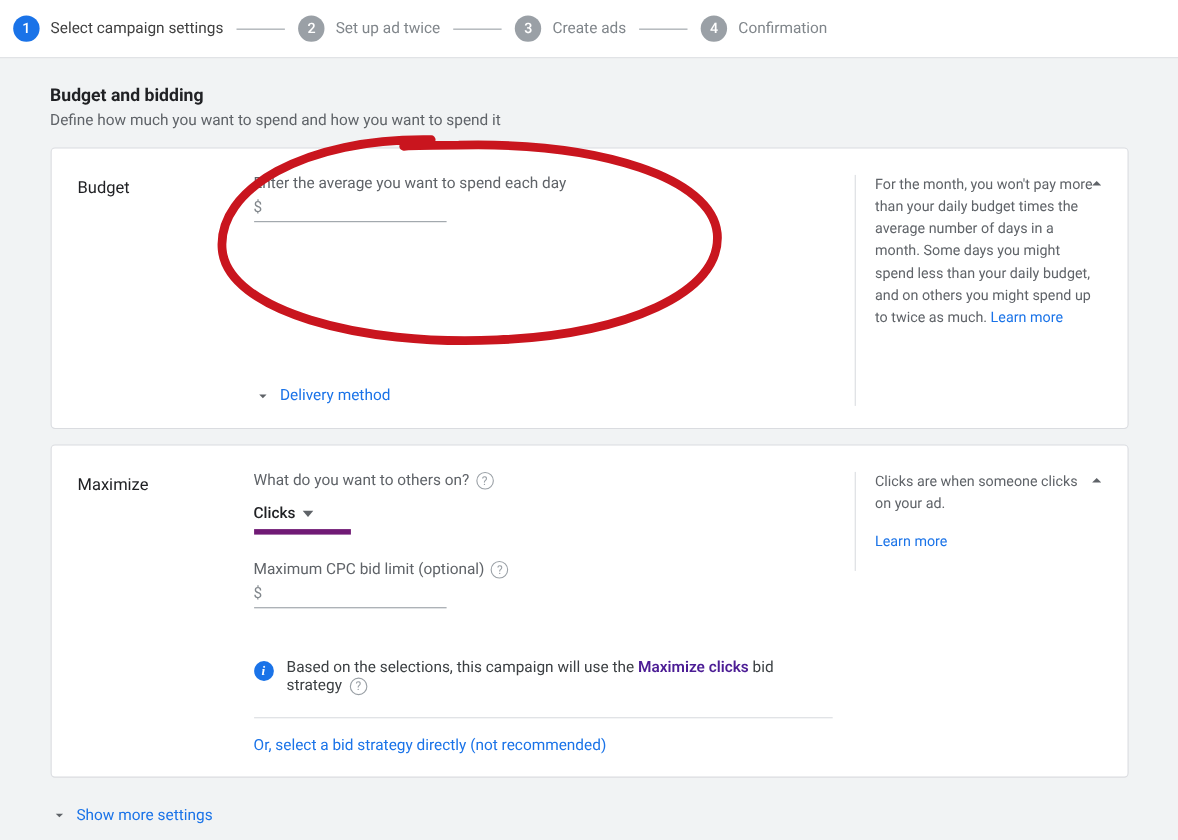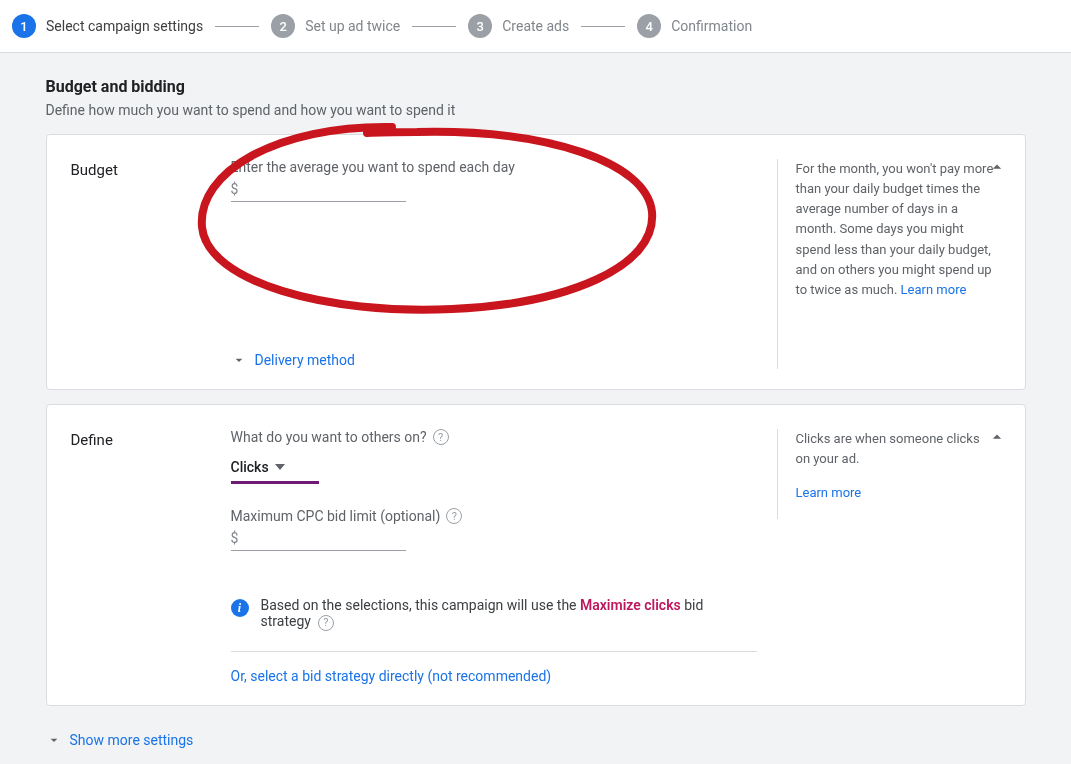--- a/index.html
+++ b/index.html
@@ -119,21 +119,21 @@
     .chev { width: 16px; height: 16px; }
     .help-icon {
       width: 16px; height: 16px; border-radius: 50%;
       border: 1.5px solid #9aa0a6; color: #9aa0a6;
       font-size: 11px; display: inline-flex;
       align-items: center; justify-content: center;
       cursor: pointer;
     }
     .dropdown {
       display: inline-flex; align-items: center; gap: 6px;
-      border-bottom: 3px solid #701a75;
+      border-bottom: 5px solid #701a75;
       padding: 4px 2px 6px 0; margin-top: 4px; margin-bottom: 24px;
       cursor: pointer;
       width: 88px;
     }
     .dropdown .dd-label {
       font-size: 14px; color: #202124; font-weight: 500;
     }
     .dd-caret { color: #5f6368; }
     .info-row {
       display: flex; gap: 12px; font-size: 14px; color: #3c4043;
@@ -150,21 +150,21 @@
     .alt-link { font-size: 14px; }
     .show-more {
       display: flex; align-items: center; gap: 8px;
       margin-top: 26px; font-size: 14px;
     }
     .highlight-annotation {
       position: absolute;
       pointer-events: none;
     }
     svg { display: block; }
-    .strong { font-weight: 600; color: #be185d; }
+    .strong { font-weight: 600; color: #4c1d95; }
   </style>
 </head>
 <body>
 
 <div class="stepper">
   <div class="step active">
     <div class="step-circle">1</div>
     <div class="step-label">Select campaign settings</div>
   </div>
   <div class="step-divider"></div>
@@ -220,21 +220,21 @@
       <path d="M 225 10
                C 110 8, 30 55, 35 110
                C 40 165, 160 198, 285 192
                C 400 187, 490 150, 485 95
                C 480 45, 380 12, 250 15
                C 230 15, 215 15, 200 16" fill="none" stroke="#c9151e" stroke-width="8" stroke-linecap="round" stroke-linejoin="round"></path>
     </svg>
   </div>
 
   <div class="card">
-    <div class="side-label">Define</div>
+    <div class="side-label">Maximize</div>
 
     <div class="main-area">
       <div class="field-label">
         <span>What do you want to others on?</span>
         <span class="help-icon">?</span>
       </div>
 
       <div class="dropdown">
         <span class="dd-label">Clicks</span>
         <svg class="dd-caret" width="10" height="6" viewBox="0 0 10 6" fill="#5f6368">

